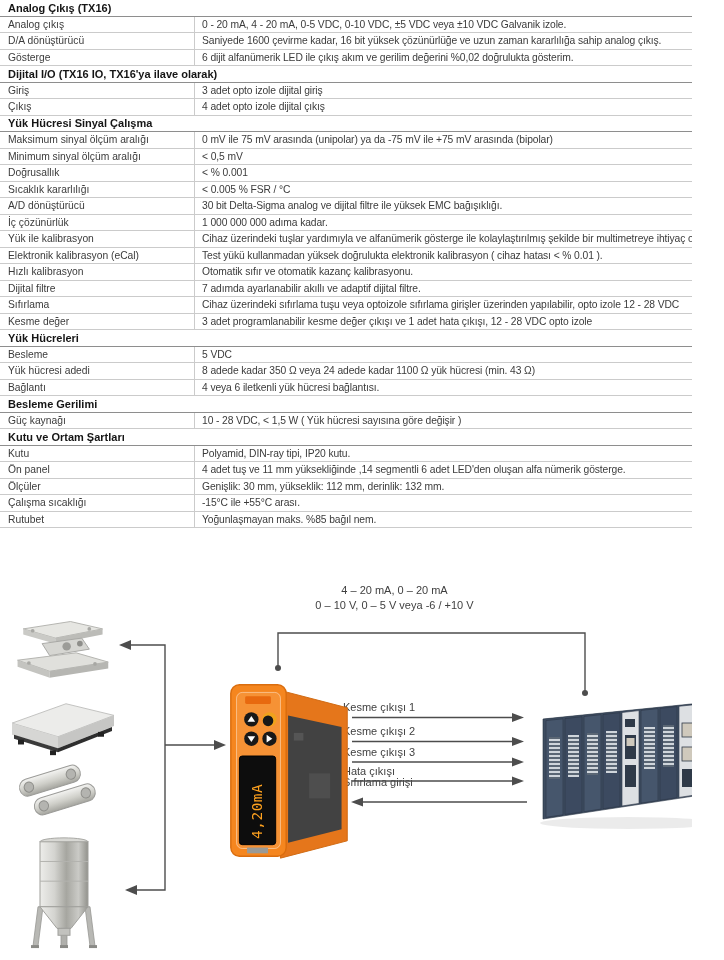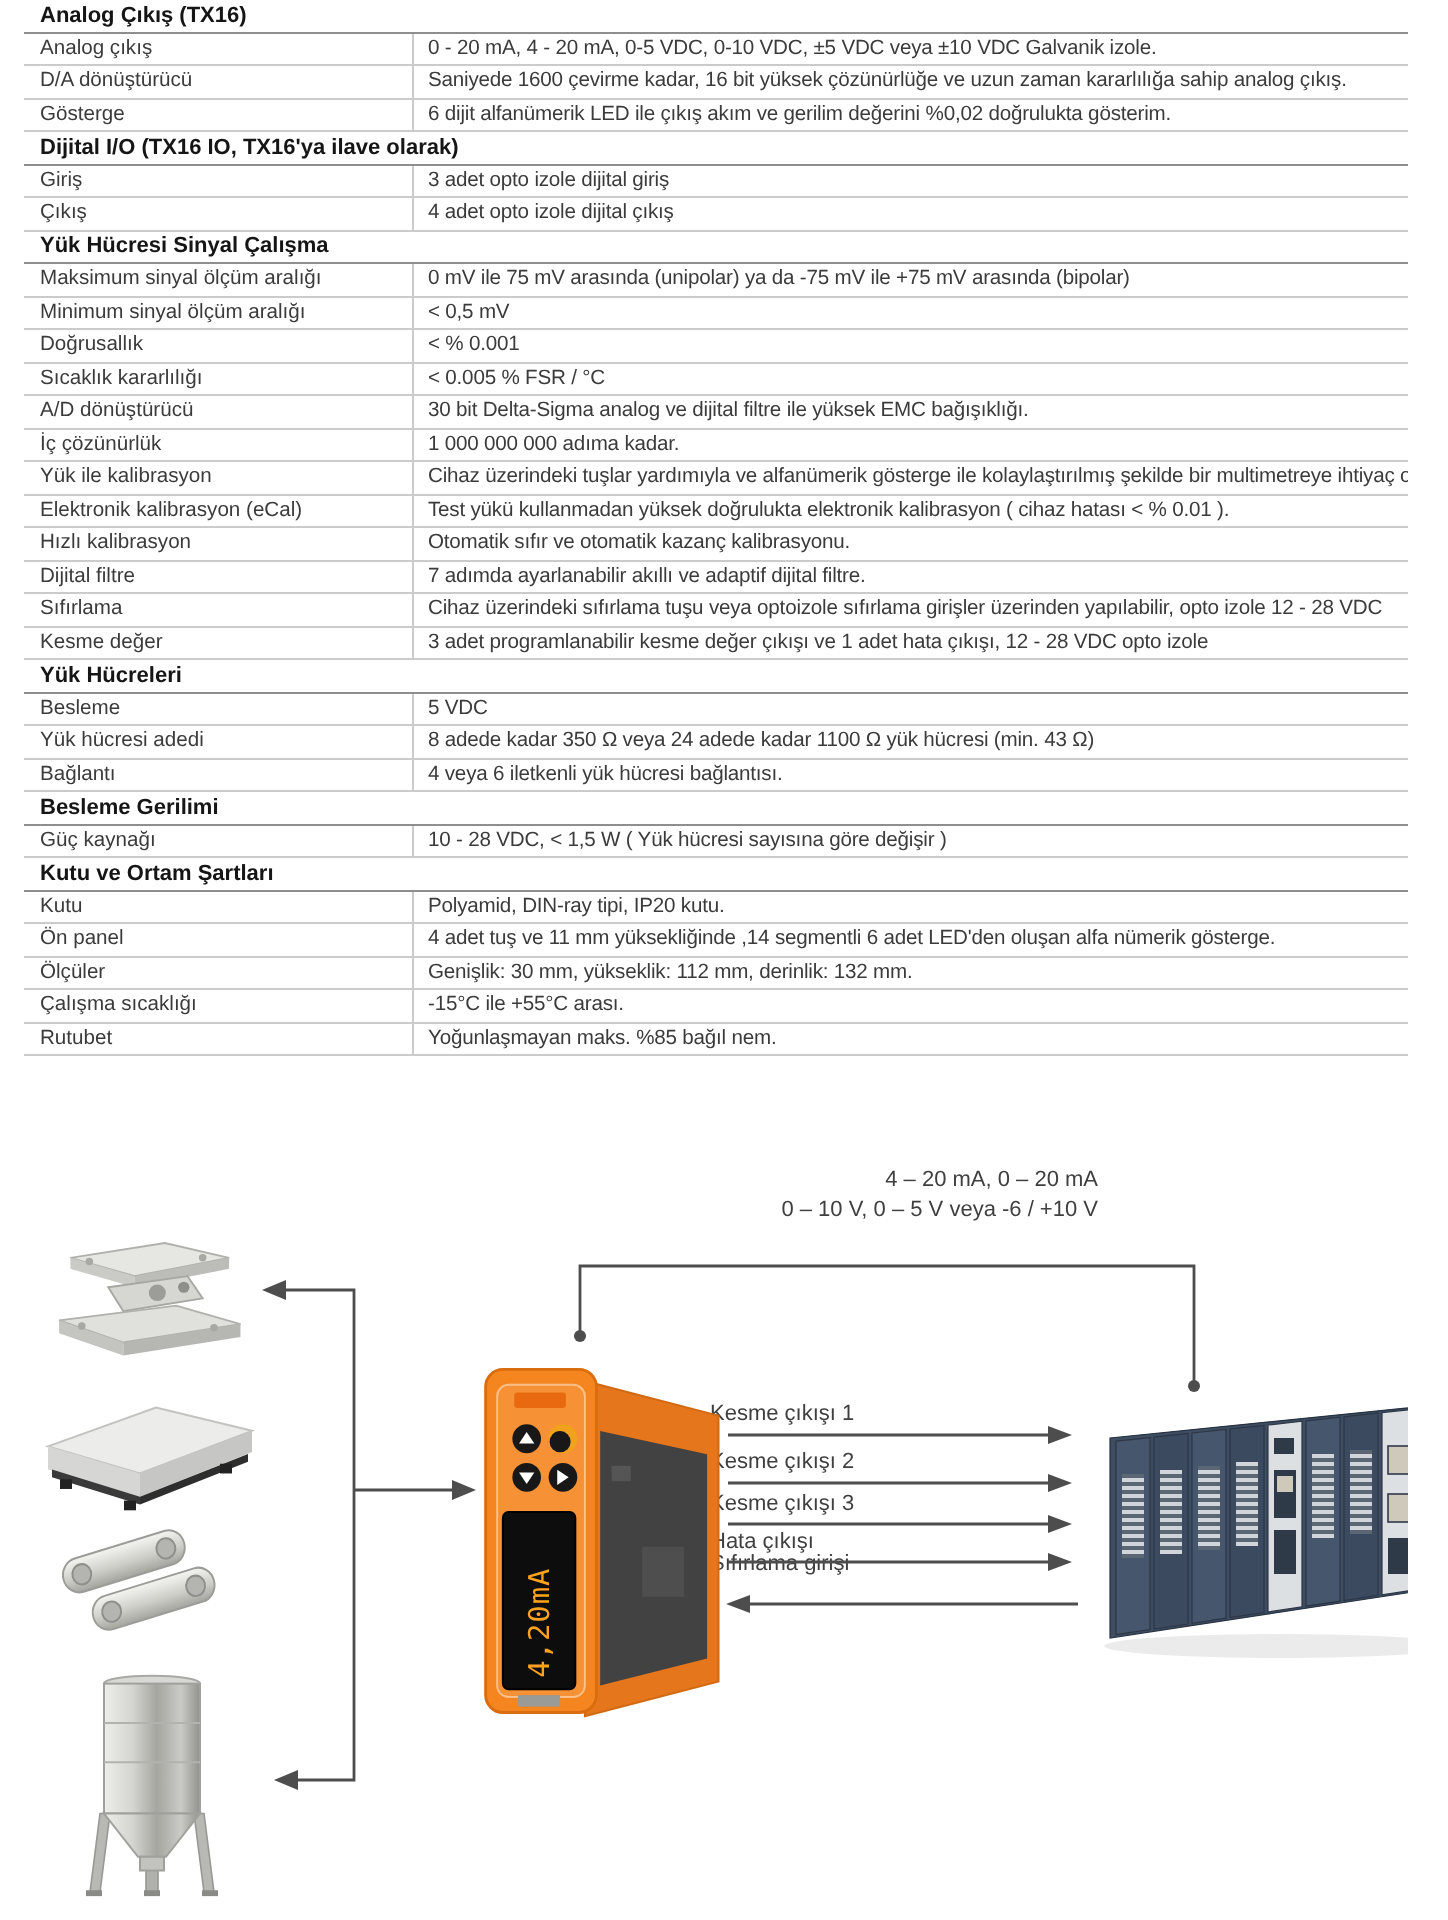--- a/index.html
+++ b/index.html
@@ -1,39 +1,39 @@
 <!DOCTYPE html>
 <html><head>
 <meta charset="utf-8">
 <style>
   html,body{margin:0;padding:0;background:#fff;}
   .page{
     position:relative;width:692px;height:960px;background:#fff;overflow:hidden;
-    font-family:"Liberation Sans",sans-serif;color:#3b3b3b;margin-left:12px;
+    font-family:"Liberation Sans",sans-serif;color:#3b3b3b;
   }
   
   .spec-table{position:absolute;top:0;left:0;width:724px;}
   .spec-section{
     box-sizing:border-box;height:16.5px;display:flex;align-items:center;
     padding-left:8px;font-size:11px;font-weight:bold;color:#151515;
     border-bottom:1px solid #8e8e8e;
   }
   .spec-row{
     box-sizing:border-box;height:16.5px;display:flex;align-items:stretch;
     border-bottom:1px solid #cbcbcb;
   }
   .spec-row .cell{display:flex;align-items:center;font-size:10.3px;color:#3b3b3b;}
   .spec-row .label{width:186px;padding-left:8px;flex:none;}
   .spec-row .value{
     flex:1;border-left:1px solid #cbcbcb;padding-left:7px;
     white-space:nowrap;overflow:hidden;letter-spacing:-0.1px;
   }
   
   .diagram-label{position:absolute;font-size:11px;color:#3f3f3f;}
-  .analog-labels{left:252px;top:583px;width:285px;text-align:right;line-height:15px;}
+  .analog-labels{left:252px;top:583px;width:285px;text-align:center;line-height:15px;}
   .arrow-label{left:343px;width:180px;text-align:left;line-height:12px;}
   .svg-abs{position:absolute;pointer-events:none;}
 </style>
 </head>
 <body>
 
 <div class="page">
 
   <div class="spec-table">
       <div class="spec-section">Analog Çıkış (TX16)</div>

